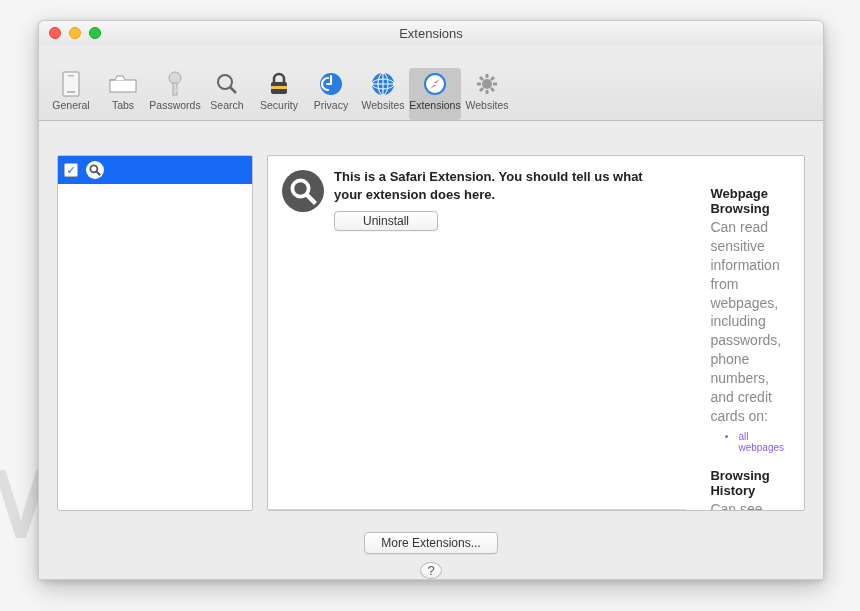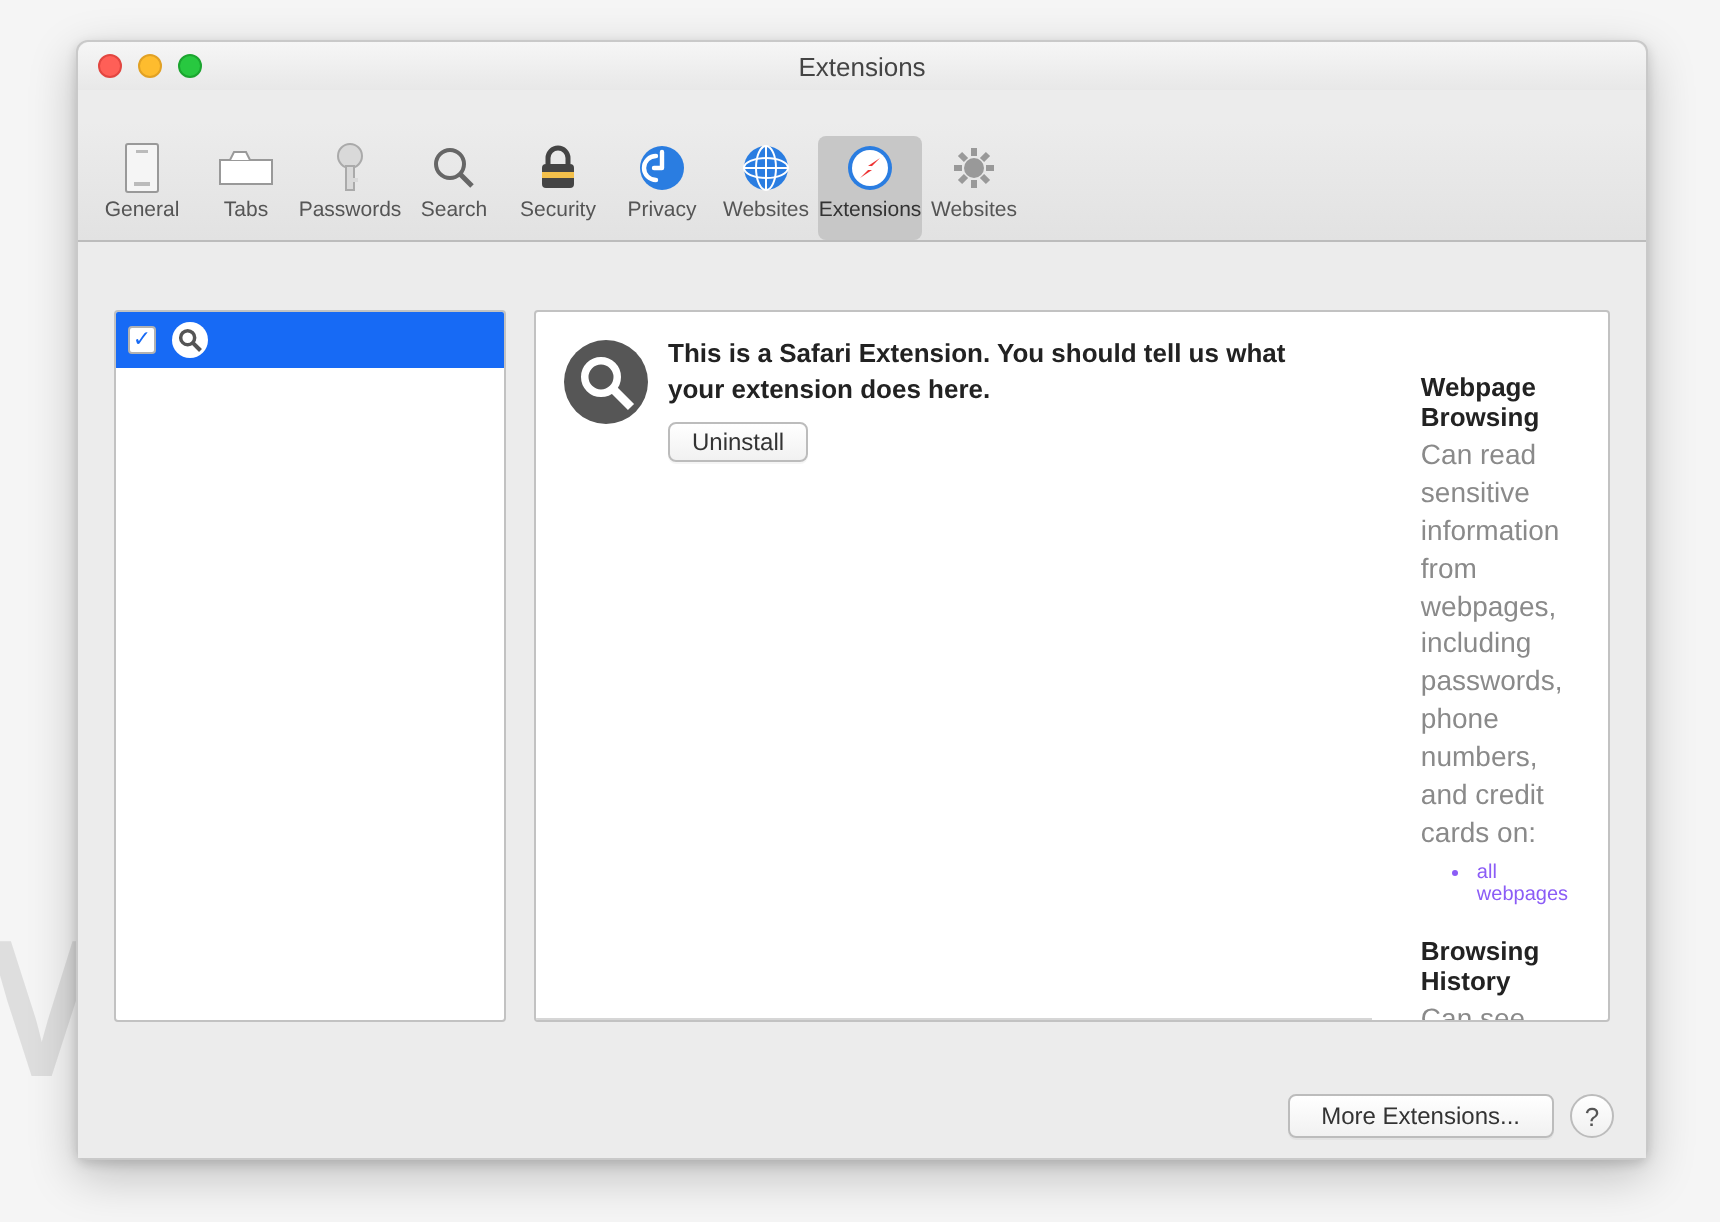--- a/index.html
+++ b/index.html
@@ -173,21 +173,21 @@
     font-size: 13px;
     font-weight: 600;
     color: #222;
     line-height: 1.35;
   }
   .mac-button {
     background: linear-gradient(#ffffff, #f1f1f1);
     border: 1px solid #bcbcbc;
     border-radius: 4px;
     font-size: 12px;
-    padding: 2px 11px;
+    padding: 2px 28px;
     color: #333;
     box-shadow: 0 1px 0 rgba(0,0,0,0.04);
     cursor: default;
   }
   .detail-body {
     padding: 30px 20px 10px 24px;
     flex: 1;
   }
   .perm-title {
     font-size: 13px;
@@ -208,20 +208,21 @@
   }
   ul.perm-list li { font-size: 10px; color: #8b5cf6; padding: 1px 0; }
   .footer {
     height: 42px;
     background: #ececec;
     display: flex;
     align-items: center;
     justify-content: flex-end;
     padding: 0 16px;
     gap: 8px;
+    flex-direction: column;
   }
   .help-btn {
     width: 22px; height: 22px;
     border-radius: 50%;
     background: linear-gradient(#ffffff,#f0f0f0);
     border: 1px solid #bcbcbc;
     font-size: 13px;
     color: #555;
     display: flex; align-items: center; justify-content: center;
     cursor: default;

